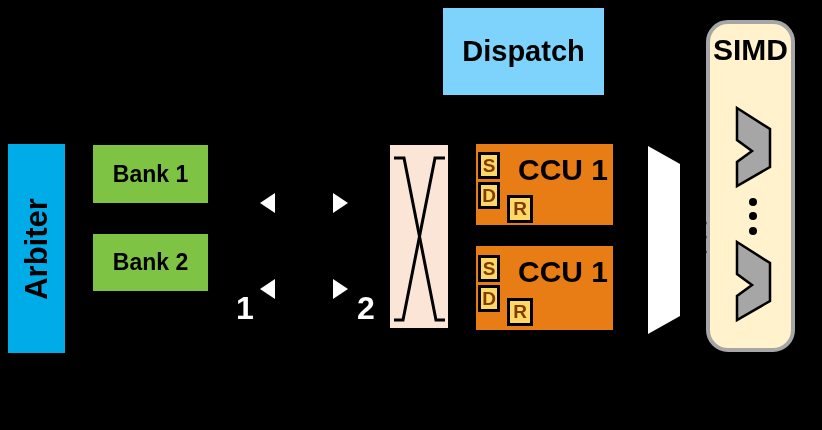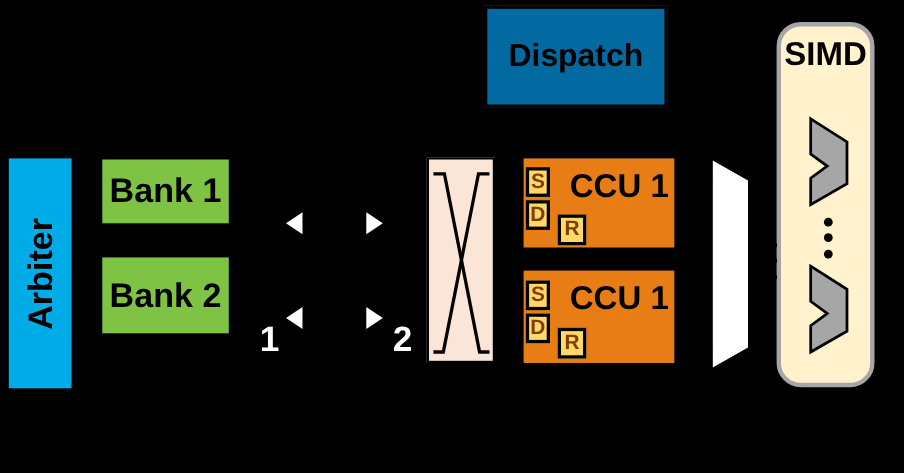--- a/index.html
+++ b/index.html
@@ -8,32 +8,32 @@
     position:relative;width:822px;height:430px;background:#000;overflow:hidden;
     font-family:"Liberation Sans",sans-serif;font-weight:bold;
   }
   .abs{position:absolute;}
   
   .arbiter{left:8px;top:144px;width:57px;height:209px;background:#00ACE8;
     display:flex;align-items:center;justify-content:center;}
   .vtext{transform:rotate(-90deg);white-space:nowrap;font-size:31px;color:#000;}
   
   .bank{left:93px;width:115px;height:58px;background:#7EC344;color:#000;
-    display:flex;align-items:center;justify-content:center;font-size:31px;}
+    display:flex;align-items:center;justify-content:center;font-size:23px;}
   .bank1{top:145px;}
-  .bank2{top:234px;height:69px;}
+  .bank2{top:234px;height:57px;}
   
   .portnum{width:32px;color:#fff;font-size:32px;text-align:center;top:290px;}
   .port1{left:229px;}
   .port2{left:350px;}
   
   .crossbar{left:388px;top:143px;width:62px;height:187px;background:#FBE5D6;border:2px solid #000;}
   .crossbar svg{position:absolute;left:0;top:0;}
   
-  .dispatch{left:440px;top:5px;width:167px;height:93px;background:#0369a1;border:3px solid #000;
+  .dispatch{left:440px;top:5px;width:167px;height:93px;background:#7dd3fc;border:3px solid #000;
     display:flex;flex-direction:column;align-items:center;justify-content:center;
     color:#000;font-size:29px;line-height:1.42;text-align:center;}
   
   .ccu{left:476px;width:137px;height:81px;background:#E87C15;}
   .ccu1{top:144px;}
   .ccu2{top:246px;height:84px;}
   .ccu-label{position:absolute;left:40px;top:9px;width:94px;text-align:center;
     color:#000000;font-size:30px;}
   .sb{position:absolute;width:22px;height:27px;background:#FFD966;border:3px solid #000;
     color:#833C00;font-size:19px;display:flex;align-items:center;justify-content:center;}

